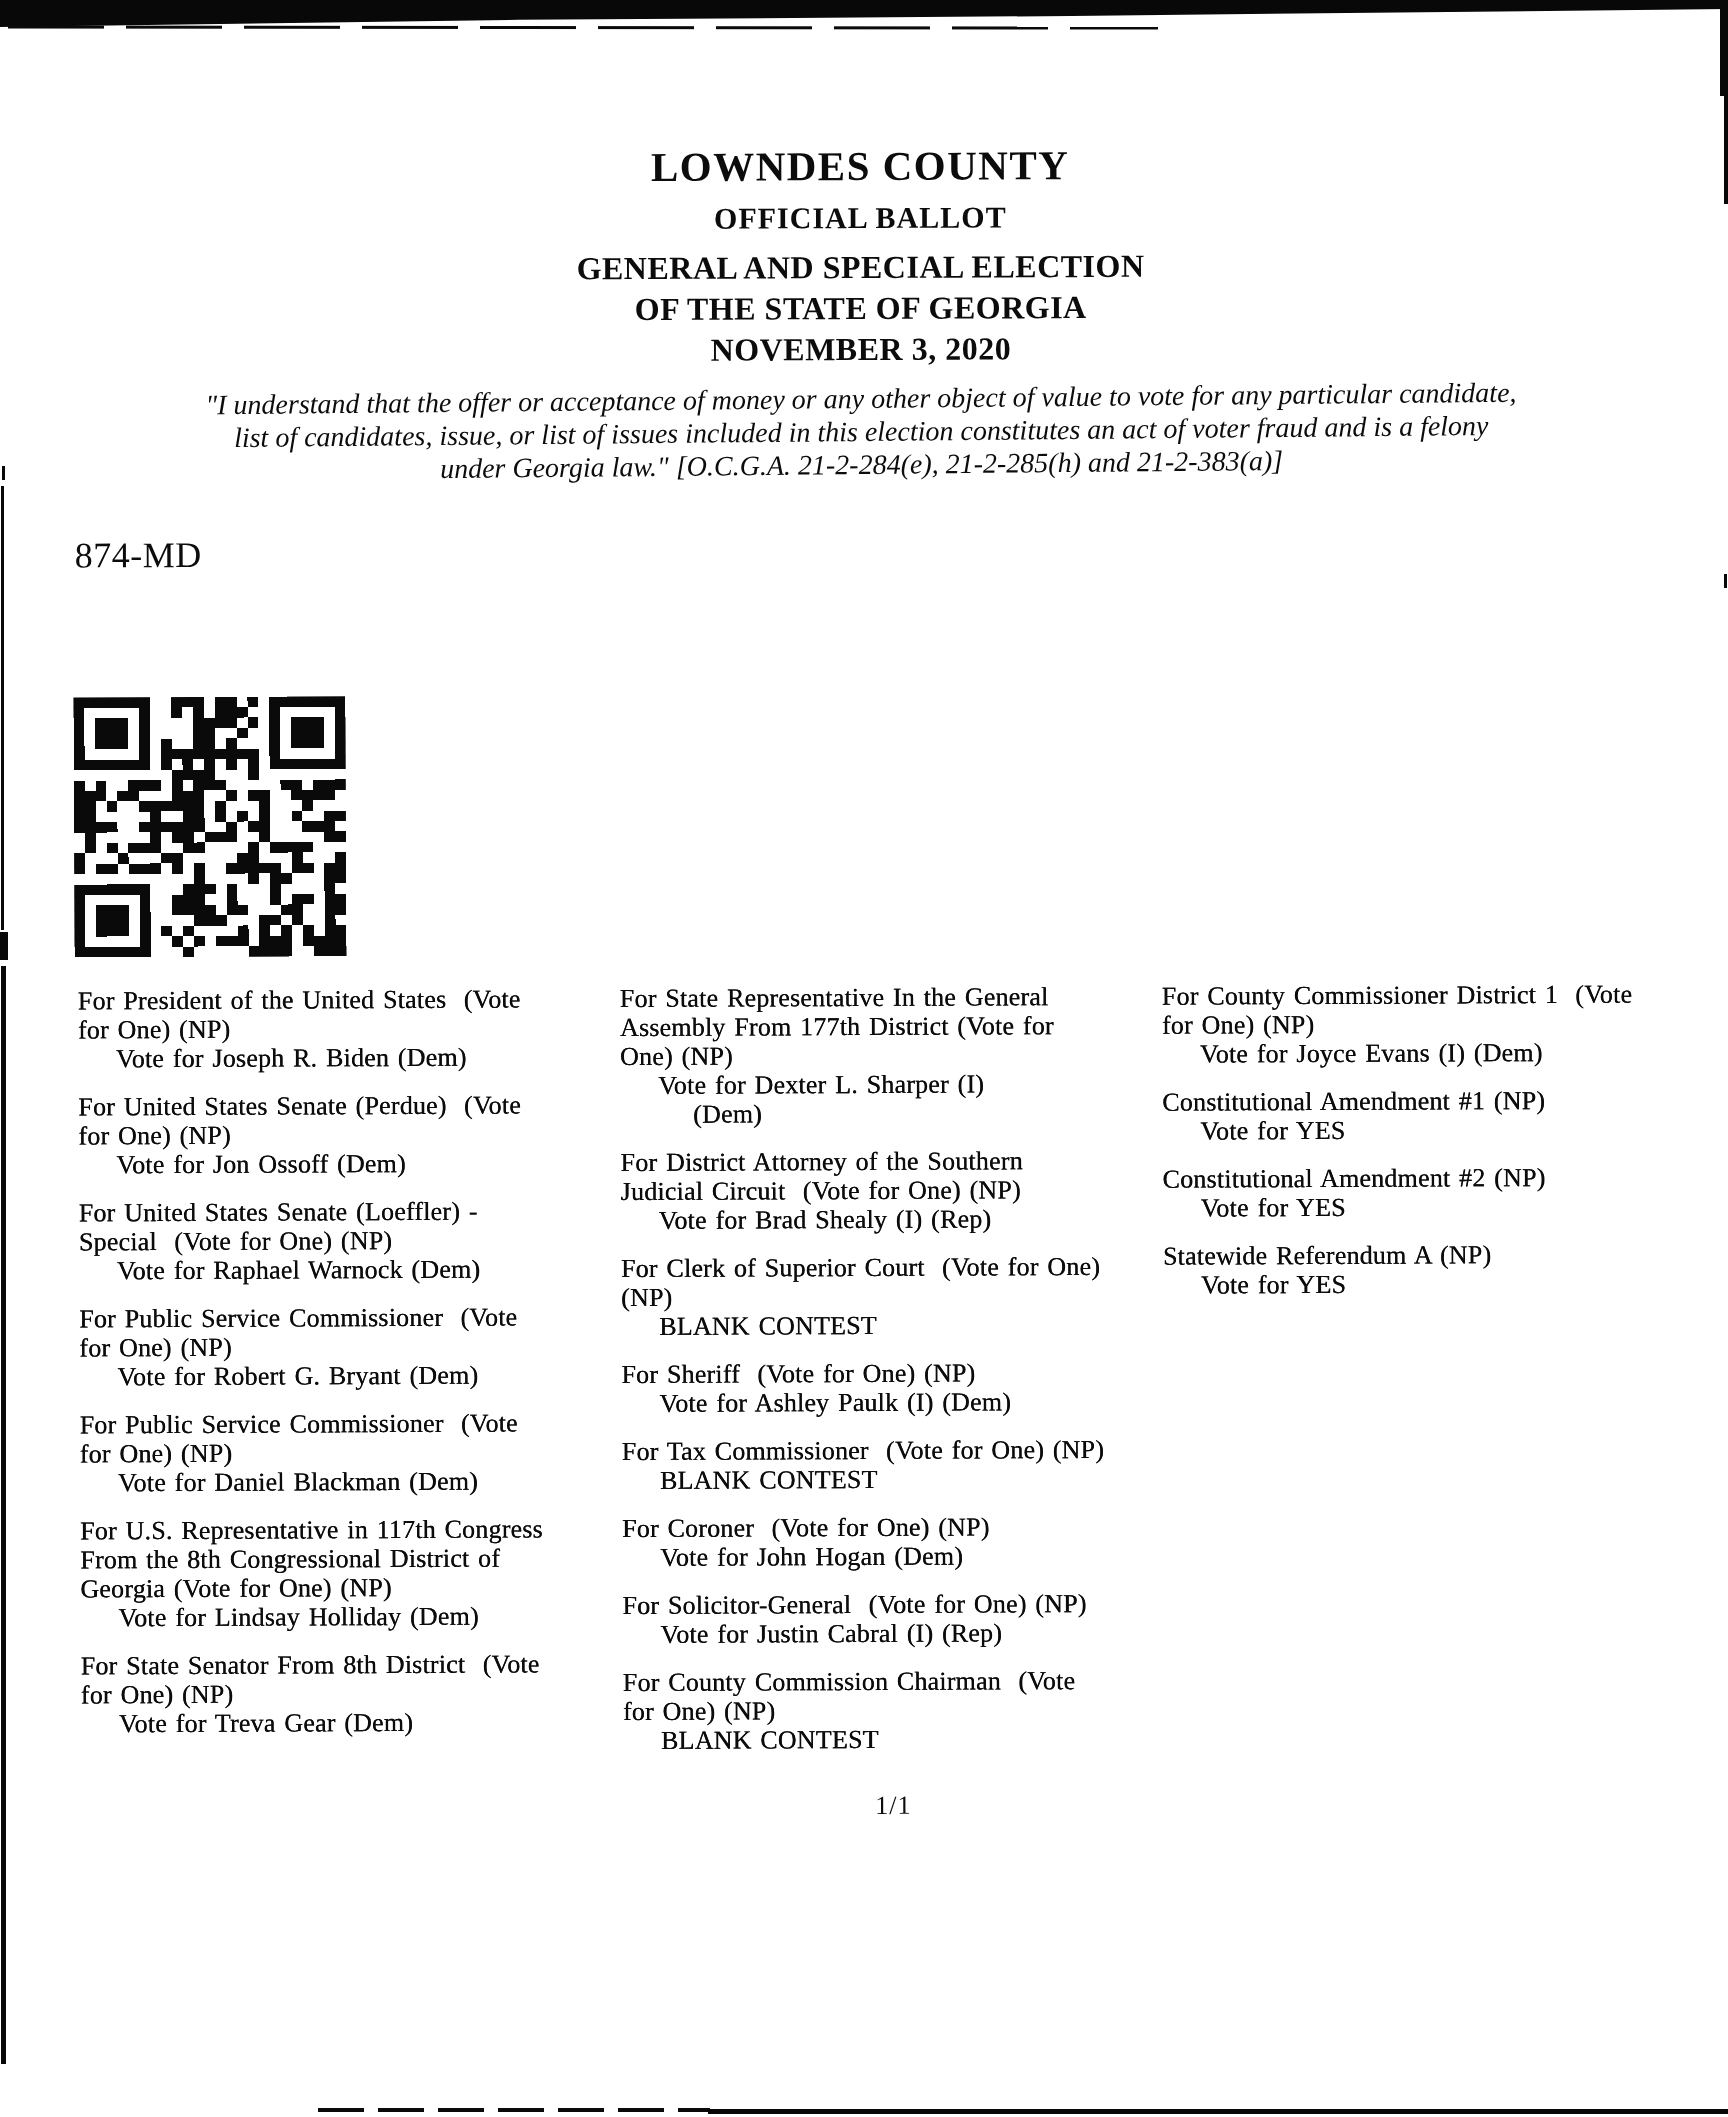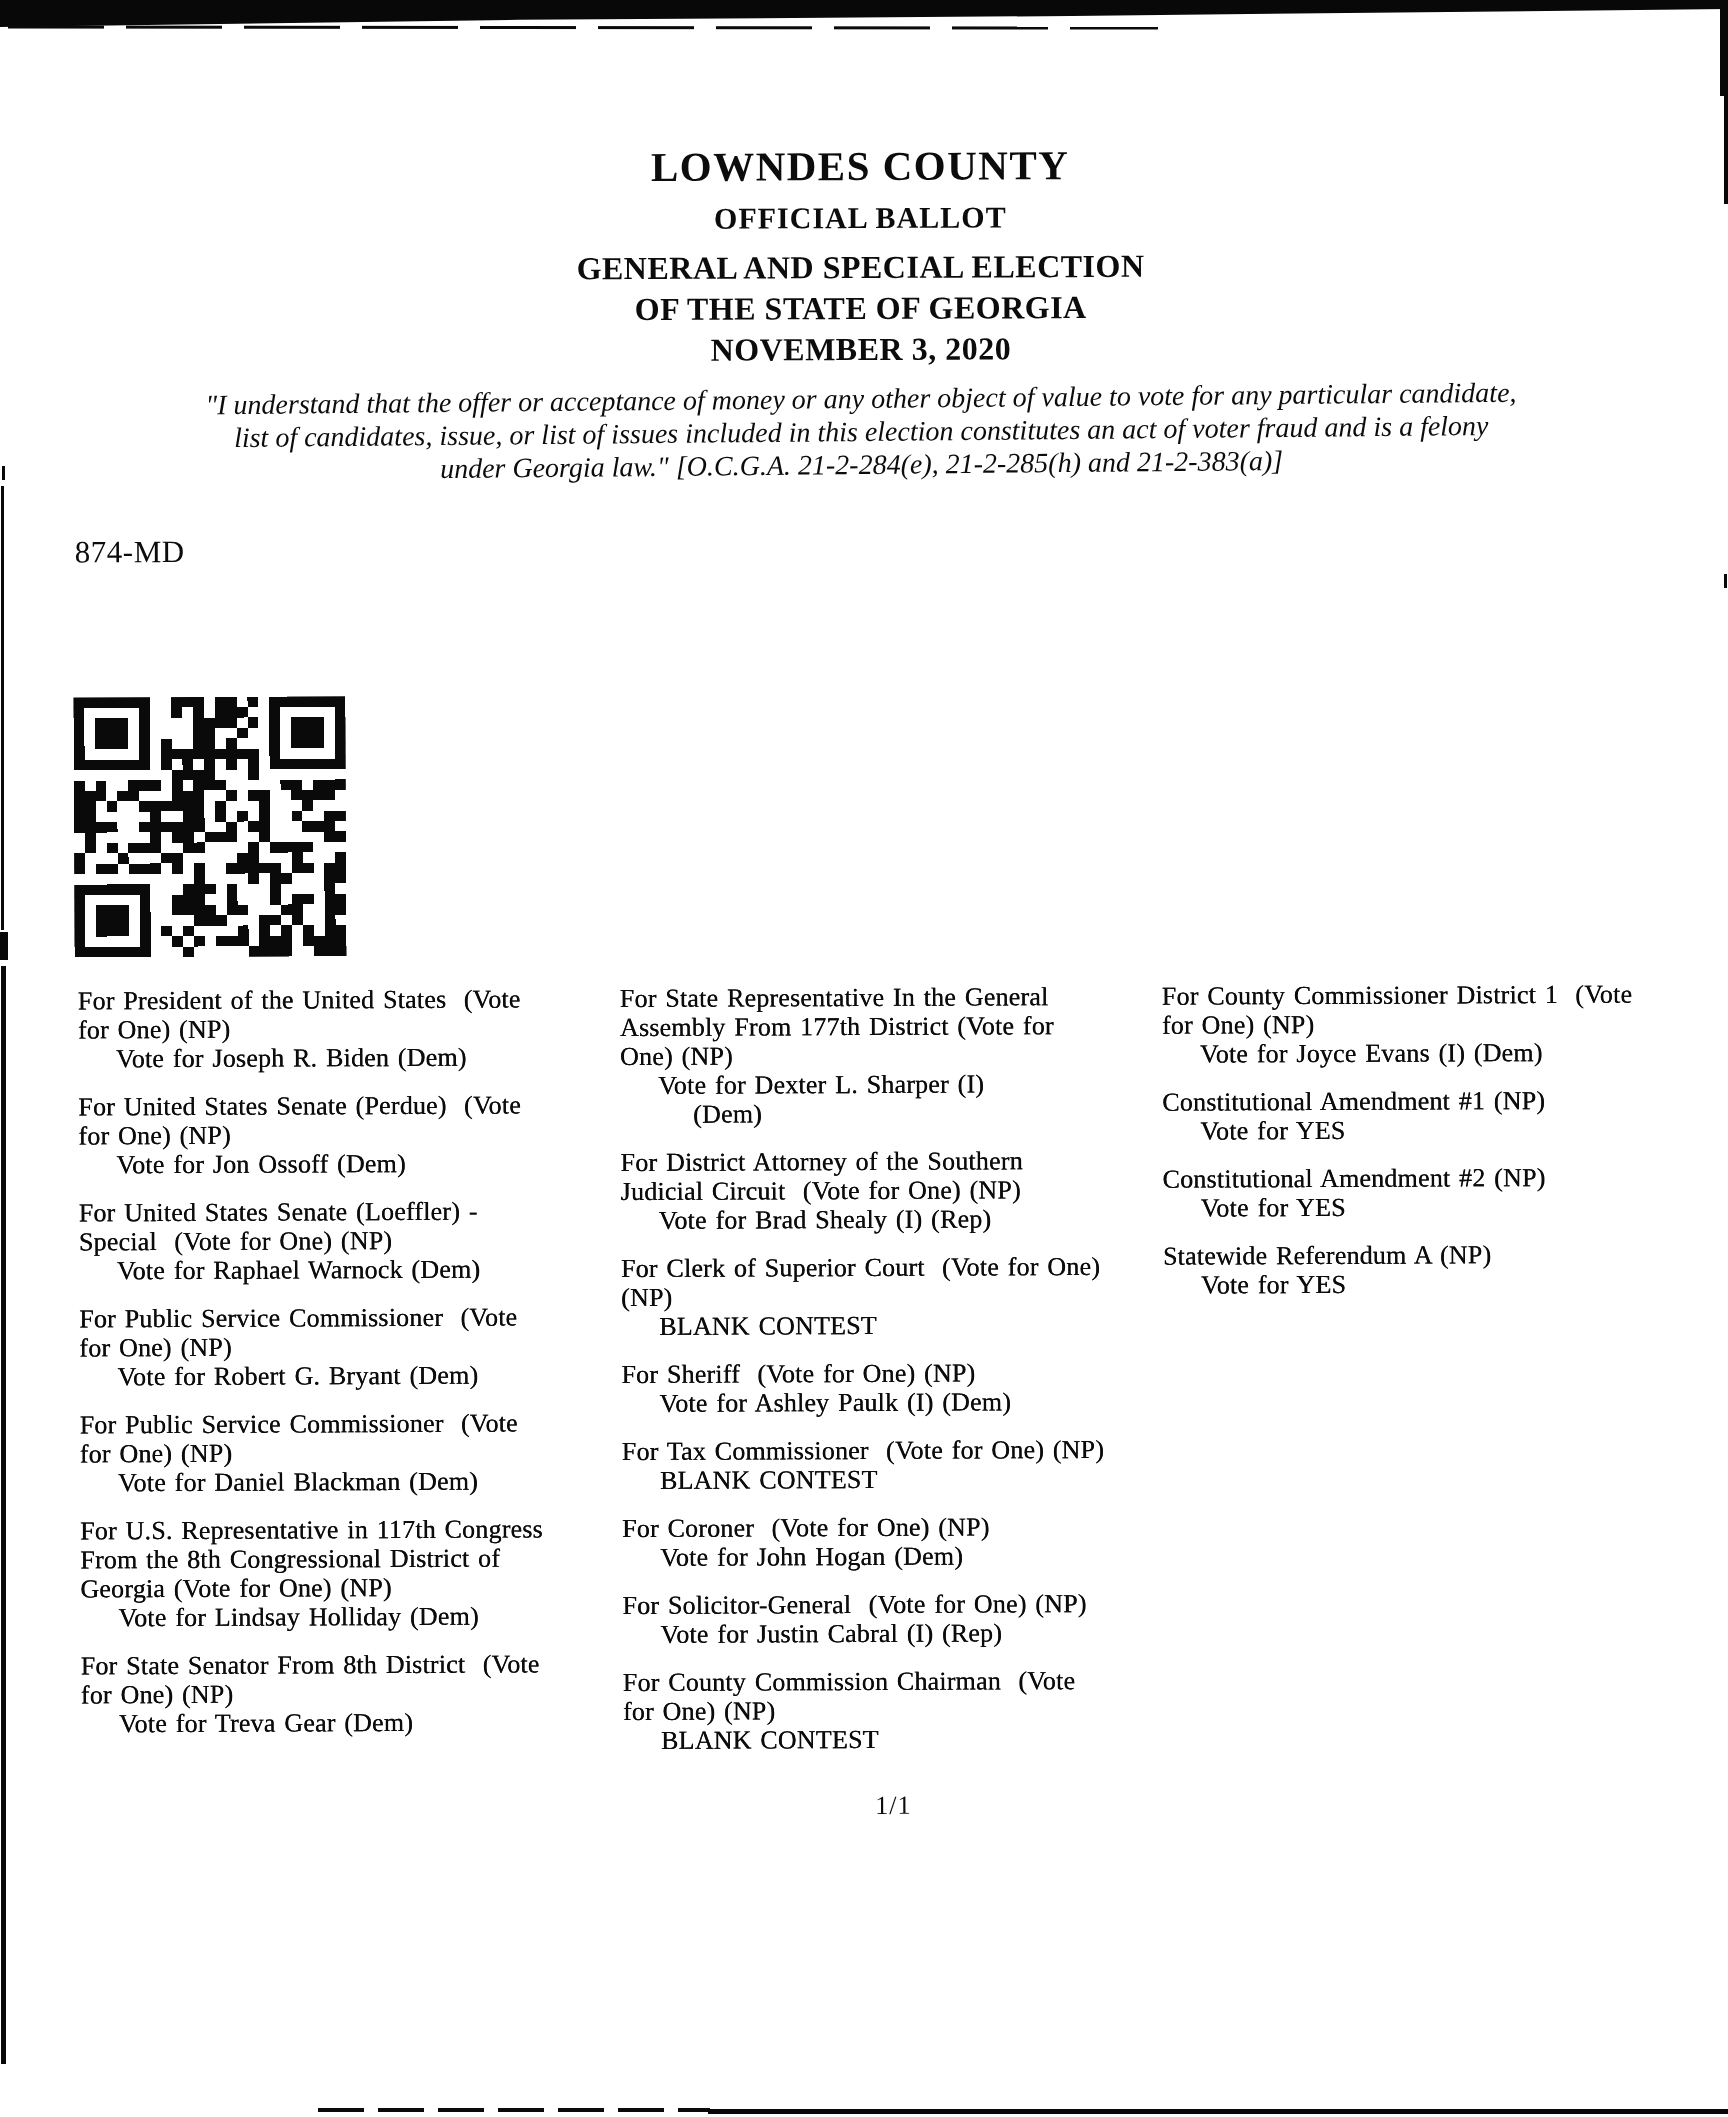--- a/index.html
+++ b/index.html
@@ -41,21 +41,21 @@
   .hdr-county{top:142px;font-size:41px;letter-spacing:1.5px;}
   .hdr-ballot{top:201px;font-size:30px;letter-spacing:1px;}
   .hdr-election{top:247px;font-size:32px;line-height:41px;letter-spacing:0.5px;}
 
   .disclaimer{
     position:absolute;left:40px;top:382px;width:1648px;
     font-style:italic;font-size:28px;line-height:33px;text-align:center;
     transform:rotate(-0.3deg);
   }
 
-  .style-num{position:absolute;left:77px;top:531px;font-size:31px;letter-spacing:0.5px;}
+  .style-num{position:absolute;left:77px;top:531px;font-size:36px;letter-spacing:0.5px;}
 
   .qr{position:absolute;left:75px;top:694px;width:272px;height:260px;}
   .qr svg{display:block;width:100%;height:100%;}
 
   .col{position:absolute;top:983px;font-size:26px;line-height:29px;}
   .col-1{left:78px;width:560px;}
   .col-2{left:620px;width:560px;}
   .col-3{left:1162px;width:575px;}
   .contest{margin:0 0 19px 0;}
   .c-title,.c-sel{

